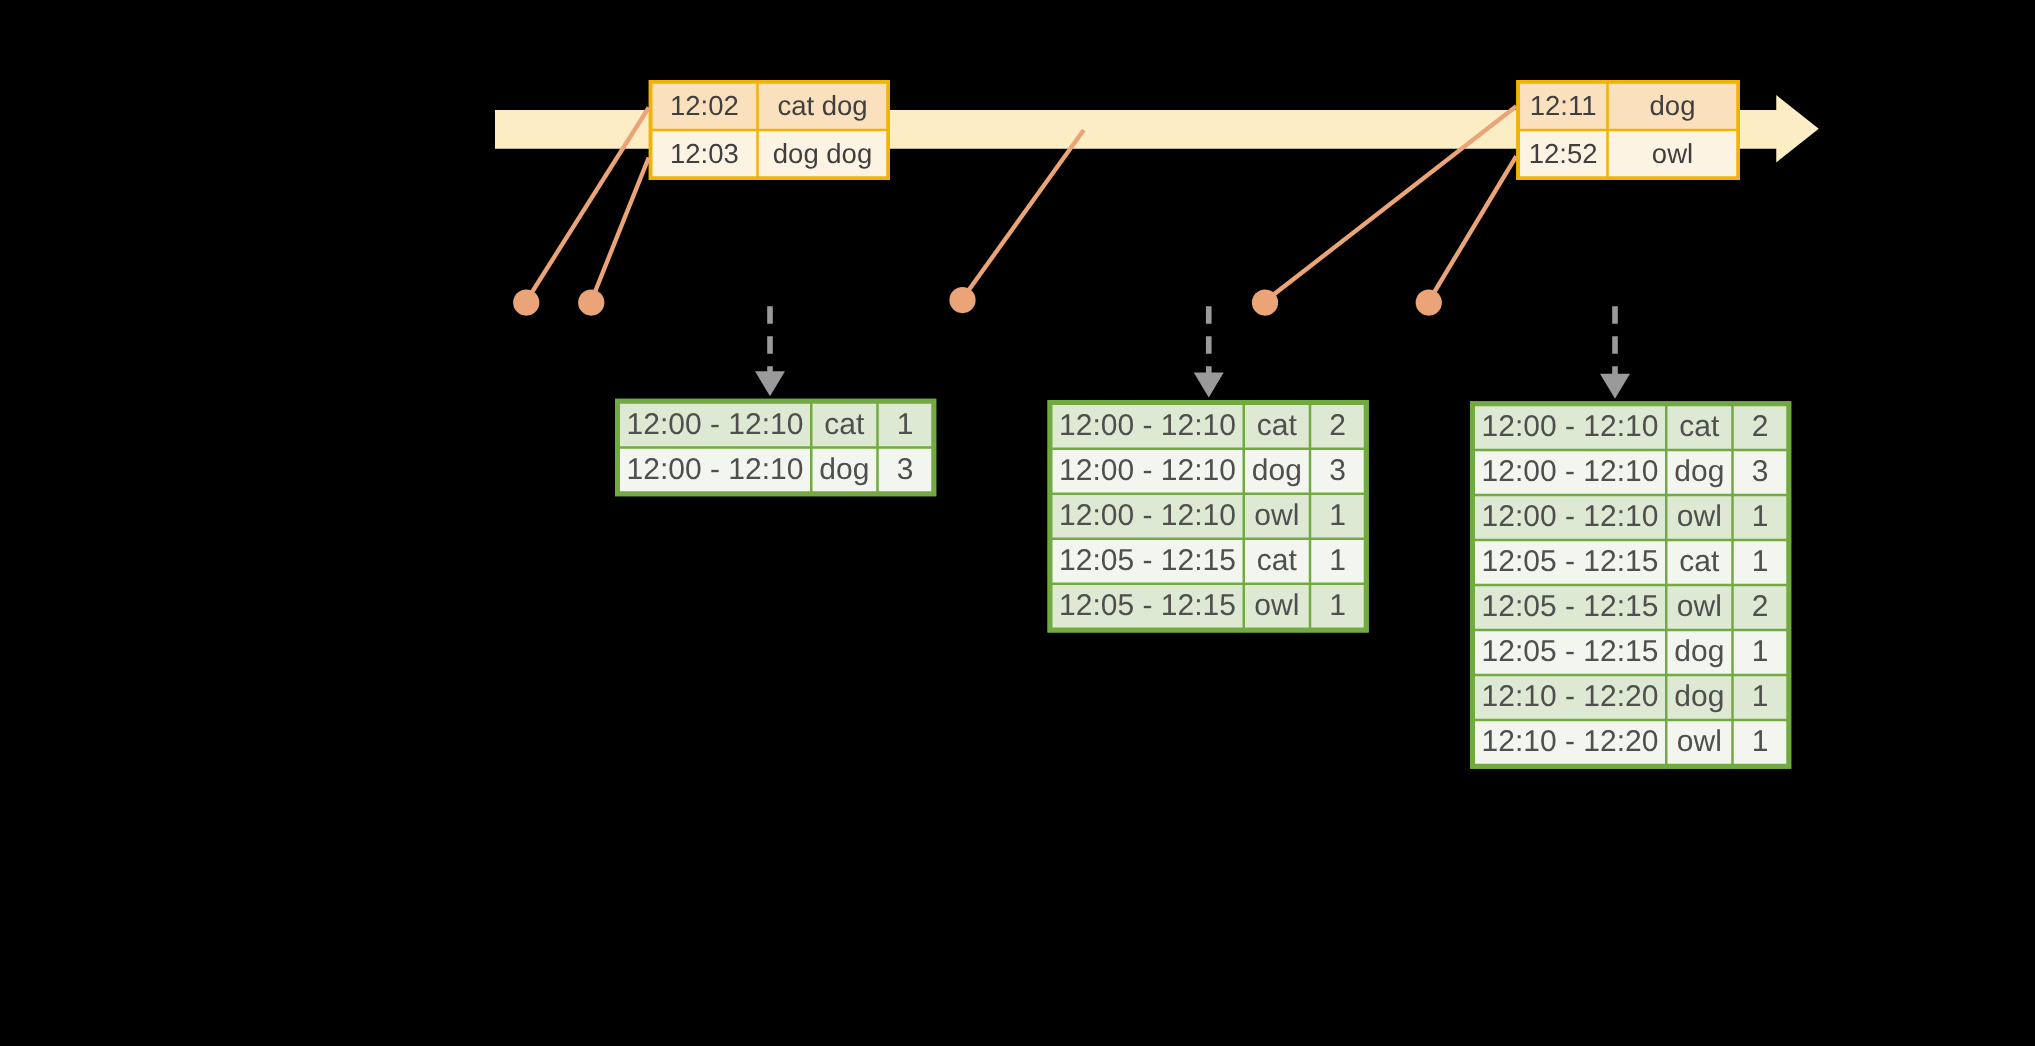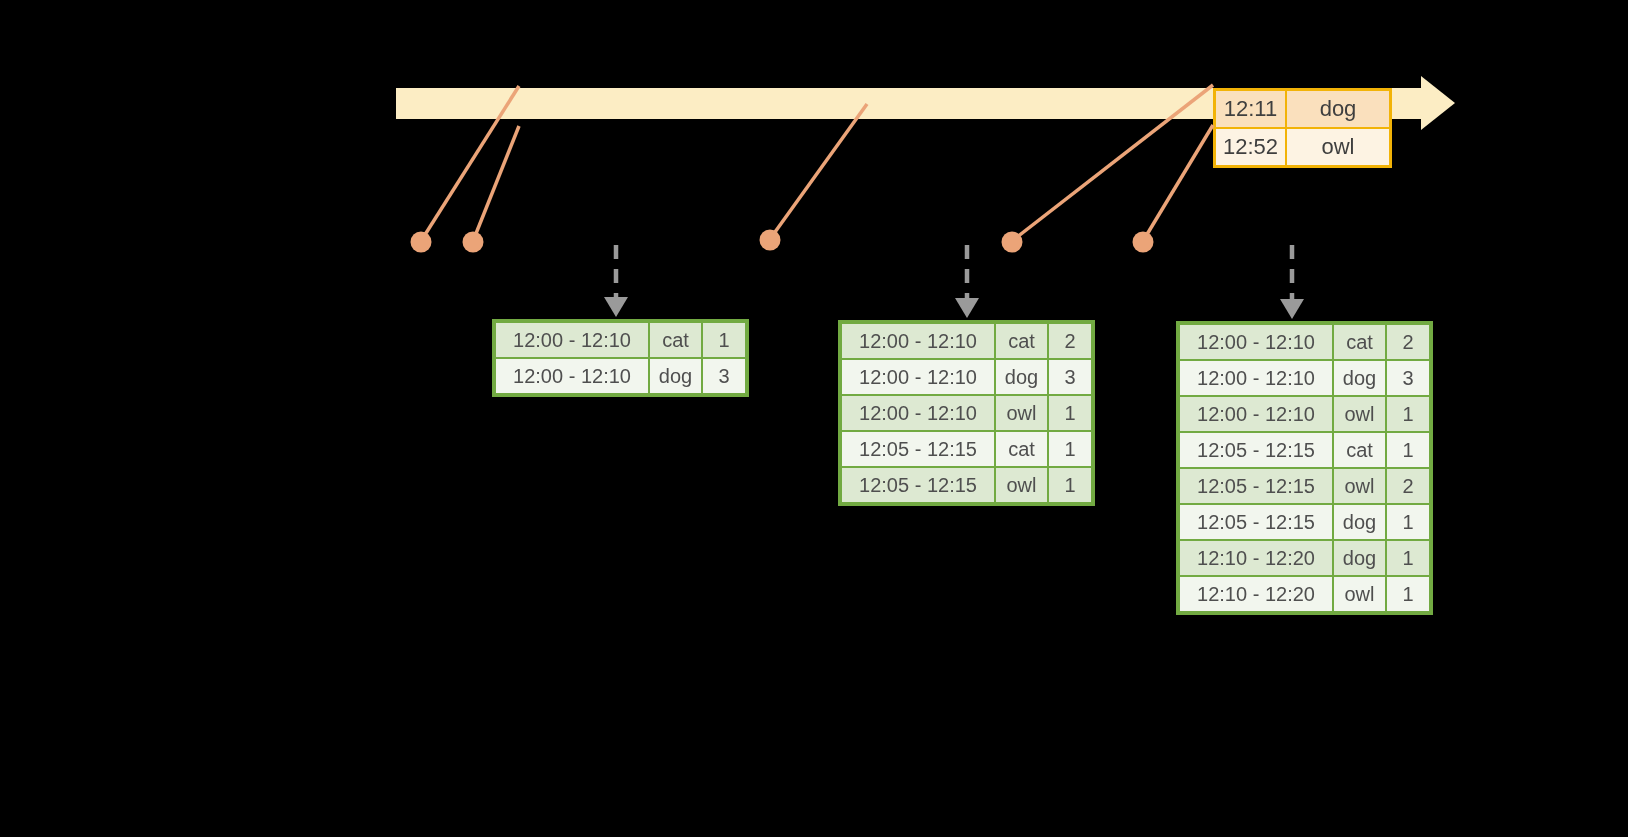--- a/index.html
+++ b/index.html
@@ -11,46 +11,56 @@
   .band{position:absolute;left:396px;top:88px;width:1026px;height:31px;background:#fcedc4;}
   .band-head{position:absolute;left:1421px;top:76px;width:0;height:0;
     border-left:34px solid #fcedc4;border-top:27px solid transparent;border-bottom:27px solid transparent;}
   
   .etable{position:absolute;display:grid;gap:2px;background:#f2b307;border:3px solid #f2b307;}
   .etable .row{display:contents;}
   .etable .cell{display:flex;align-items:center;justify-content:center;
     font-size:22px;color:#3f3f3f;}
   .et-a{left:519px;top:64px;grid-template-columns:83px 102px;grid-auto-rows:36px;}
   .et-b{left:867px;top:84px;grid-template-columns:80px 76px;grid-auto-rows:32px;}
-  .et-c{left:1213px;top:64px;grid-template-columns:69px 102px;grid-auto-rows:36px;margin-top:24px;}
+  .et-c{left:1213px;top:64px;grid-template-columns:69px 102px;grid-auto-rows:36px;}
   .e-dark > .cell{background:#fae0bd;}
   .e-mid  > .cell{background:#fbe5ca;}
   .e-light> .cell{background:#fdf3e3;}
   
   .gtable{position:absolute;display:grid;gap:2px;background:#72aa42;border:4px solid #72aa42;
     grid-template-columns:152px 51px 42px;grid-auto-rows:34px;}
   .gtable .row{display:contents;}
   .gtable .cell{display:flex;align-items:center;justify-content:center;
-    font-size:20px;color:#4f4f4f;}
+    font-size:24px;color:#4f4f4f;}
   .g-dark > .cell{background:#dde9d2;}
   .g-light> .cell{background:#f2f6ee;}
   .gt-1{left:492px;top:319px;}
   .gt-2{left:838px;top:320px;}
   .gt-3{left:1176px;top:321px;}
   
   .overlay{position:absolute;left:0;top:0;pointer-events:none;}
 </style>
 </head>
 <body>
 
 <div class="canvas">
 
   <div class="band"></div>
   <div class="band-head"></div>
 
+  <div class="etable et-a">
+    <div class="row e-dark">
+      <div class="cell">12:02</div>
+      <div class="cell">cat dog</div>
+    </div>
+    <div class="row e-light">
+      <div class="cell">12:03</div>
+      <div class="cell">dog dog</div>
+    </div>
+  </div>
 
 
   <div class="etable et-c">
     <div class="row e-dark">
       <div class="cell">12:11</div>
       <div class="cell">dog</div>
     </div>
     <div class="row e-light">
       <div class="cell">12:52</div>
       <div class="cell">owl</div>

